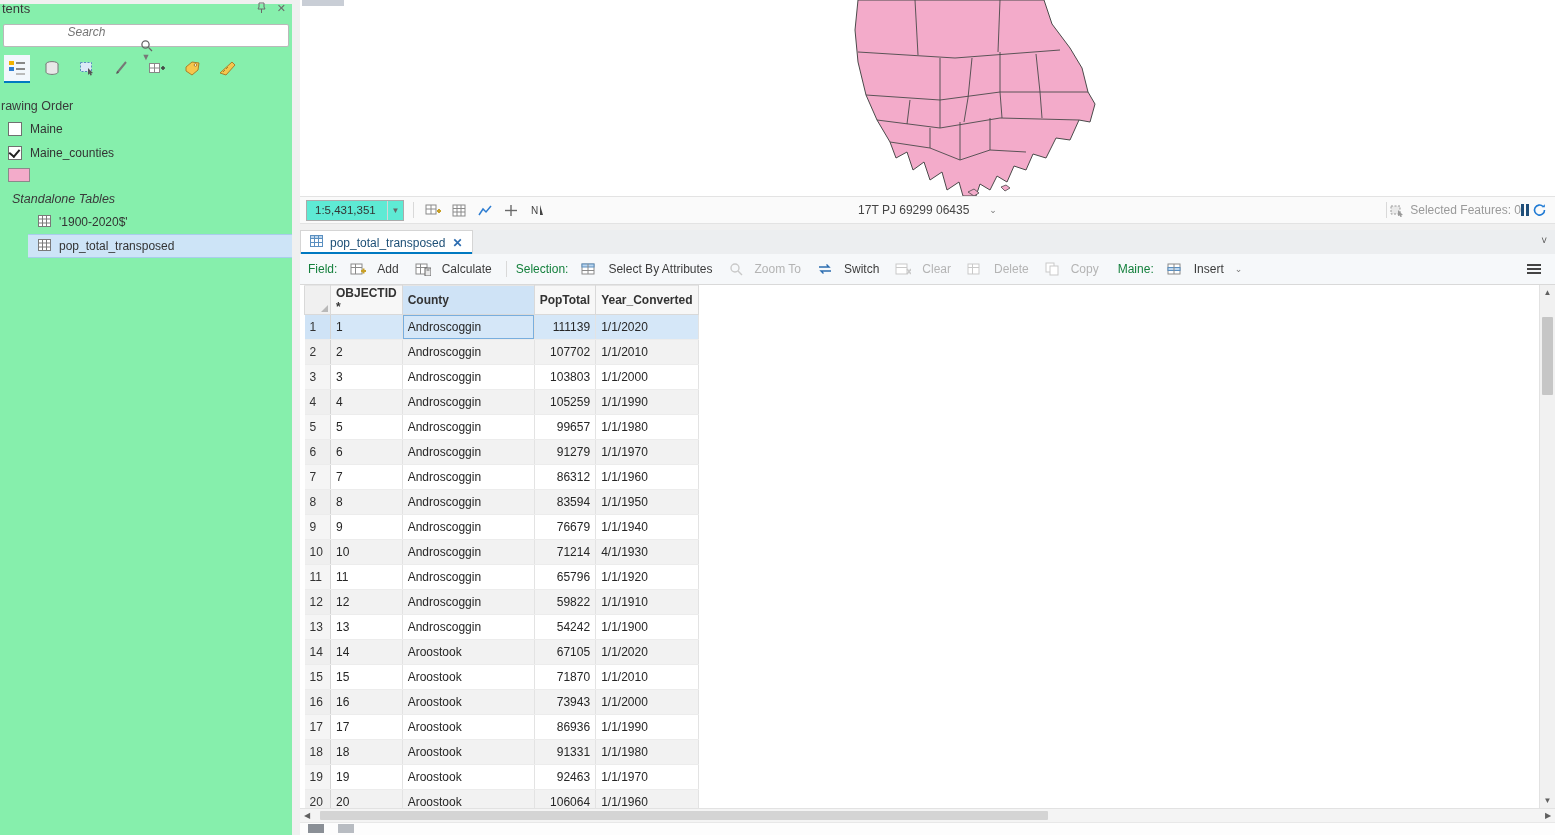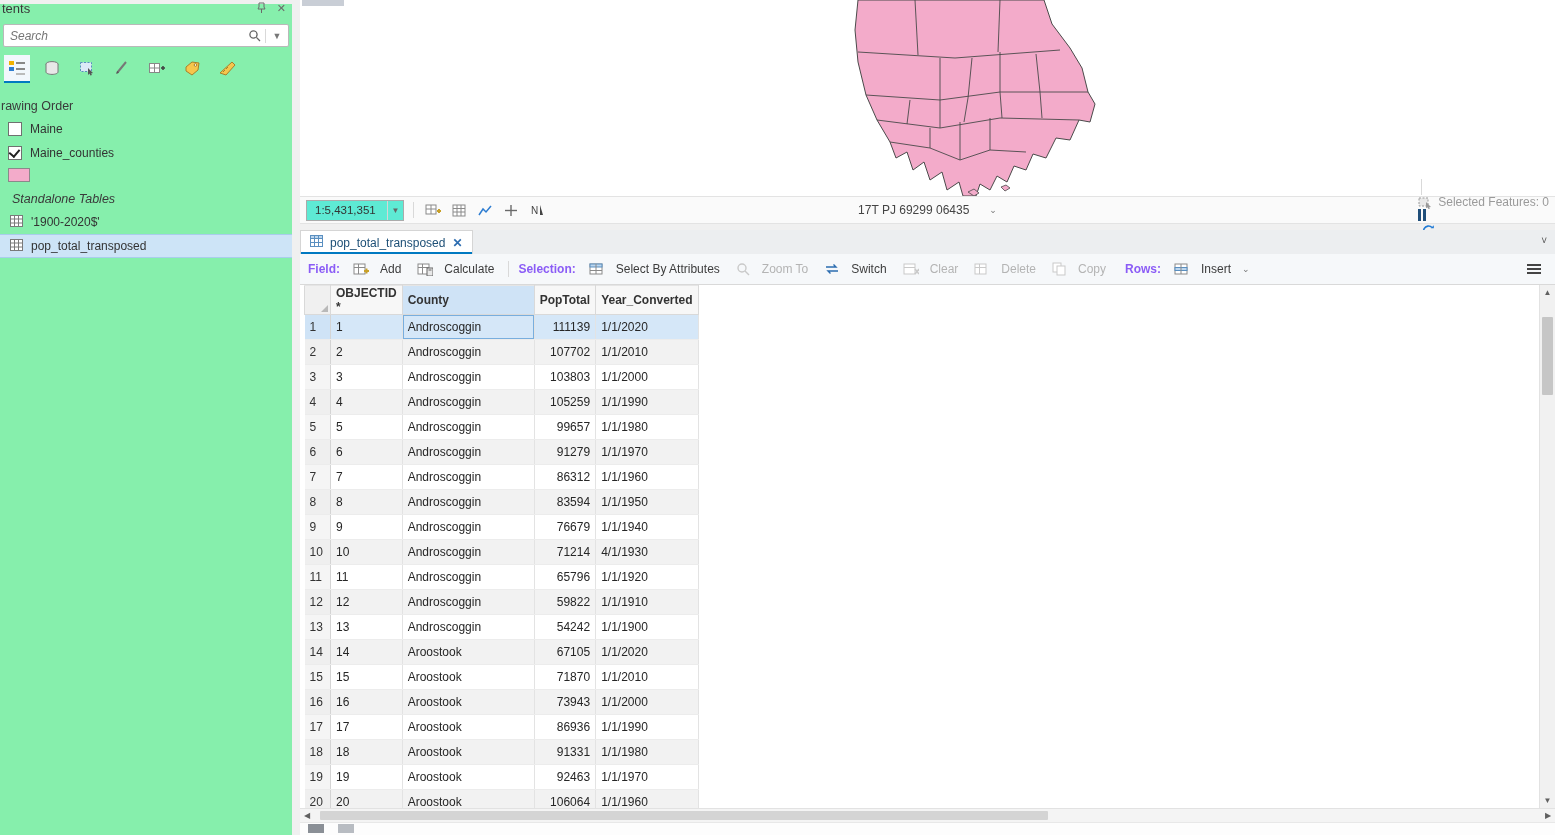--- a/index.html
+++ b/index.html
@@ -6,60 +6,60 @@
   body{
     width:1555px;height:835px;overflow:hidden;position:relative;
     font-family:"Liberation Sans",sans-serif;font-size:12px;color:#333;
     background:#f0f0f0;
   }
   
   .left-panel{position:absolute;left:0;top:4px;width:292px;height:835px;background:#86efac;border-right:1px solid #d6d6d6;}
   .panel-title-row{height:18px;display:flex;align-items:flex-start;justify-content:space-between;padding:0 6px 0 2px;}
   .panel-title{font-size:13px;color:#3a3a3a;margin-top:-3px;}
   .panel-title-icons{display:flex;gap:10px;color:#6a6a6a;margin-top:-2px;}
-  .search-row{margin:2px 3px 0 3px;height:21px;border:1px solid #b9b9b9;border-radius:2px;background:#fff;display:flex;align-items:center;}
+  .search-row{margin:2px 3px 0 3px;height:21px;border:1px solid #b9b9b9;border-radius:2px;background:#fff;display:flex;align-items:center;flex-direction:column;}
   .search-input{flex:1;border:none;outline:none;font-family:"Liberation Sans",sans-serif;font-style:italic;font-size:12px;color:#888;padding:0 6px;background:transparent;}
   .search-divider{width:1px;height:14px;background:#d9d9d9;}
   .search-btn{width:22px;display:flex;align-items:center;justify-content:center;cursor:pointer;}
   .chev{font-size:9px;color:#777;}
   .panel-toolbar{display:flex;align-items:center;gap:9px;padding:8px 0 6px 4px;}
   .ptool{width:26px;height:26px;display:flex;align-items:center;justify-content:center;border-bottom:2px solid transparent;}
   .ptool.active{border-bottom:2px solid #0079c1;background:#f2f7fc;}
   .section-label{color:#3a3a3a;font-size:12.5px;margin:10px 0 4px 0;}
   .tree-item{height:24px;display:flex;align-items:center;gap:8px;padding-left:8px;}
   .tree-item .lbl{color:#333;}
   .checkbox{width:12px;height:12px;border:1px solid #707070;background:#fff;position:relative;flex:0 0 auto;}
   .checkbox.checked::after{content:"";position:absolute;left:2px;top:0px;width:5px;height:8px;border:solid #222;border-width:0 2px 2px 0;transform:rotate(40deg);}
   .swatch{width:20px;height:12px;border:1px solid #8a8a8a;margin:3px 0 3px 8px;}
-  .table-item{height:24px;display:flex;align-items:center;gap:8px;padding-left:10px;}
+  .table-item{height:24px;display:flex;align-items:center;gap:8px;padding-left:10px;margin-left:28px;}
   .table-item.selected{background:#cde4f7;box-shadow:inset 0 1px 0 #a9cdec, inset 0 -1px 0 #a9cdec;}
   
   .main{position:absolute;left:292px;top:0;right:0;bottom:0;background:#f0f0f0;}
   .map-canvas{position:absolute;left:8px;right:0;top:0;height:196px;background:#fff;overflow:hidden;}
   .map-tab-remnant{position:absolute;left:2px;top:0;width:42px;height:6px;background:#c9ced6;}
   .map-toolbar{position:absolute;left:8px;right:0;top:196px;height:26px;background:#fafafa;border-top:1px solid #e3e3e3;border-bottom:1px solid #e3e3e3;display:flex;align-items:center;padding:0 6px;gap:6px;}
   .scale-box{display:flex;align-items:center;border:1px solid #ababab;background:#5eead4;height:19px;}
   .scale-box .val{padding:0 8px;font-size:11.5px;color:#333;min-width:64px;}
   .scale-box .dd{width:15px;height:100%;display:flex;align-items:center;justify-content:center;border-left:1px solid #d6d6d6;color:#666;font-size:8px;}
   .vsep{width:1px;height:16px;background:#d9d9d9;margin:0 3px;}
   .mtool{width:20px;height:20px;display:flex;align-items:center;justify-content:center;}
   .coords{position:absolute;left:50%;transform:translateX(-50%);display:flex;align-items:center;gap:20px;color:#444;font-size:12px;}
-  .map-right{margin-left:auto;display:flex;align-items:flex-start;gap:0;flex-direction:column;}
+  .map-right{margin-left:auto;display:flex;align-items:center;gap:0;}
   .sel-feat{display:flex;align-items:center;gap:5px;color:#9a9a9a;font-size:12px;}
   .pause-icon{display:flex;gap:2px;}
   .pause-icon i{display:block;width:3px;height:12px;background:#1f4e79;}
   
   .table-panel{position:absolute;left:8px;right:0;top:230px;bottom:0;display:flex;flex-direction:column;background:#fff;}
   .tabstrip{height:24px;background:#eceef0;display:flex;align-items:flex-end;position:relative;flex:0 0 auto;}
   .tab{height:23px;background:#fff;display:flex;align-items:center;gap:7px;padding:0 9px;border:1px solid #d5d5d5;border-bottom:none;box-shadow:inset 0 -2px 0 #0079c1;}
   .tab .tab-label{color:#1d4f76;font-size:12px;}
   .tab .close-x{color:#2b6cb0;font-size:12px;font-weight:bold;cursor:pointer;}
   .tabstrip-chevron{position:absolute;right:8px;top:5px;color:#555;font-size:10px;}
   .tbl-toolbar{height:30px;background:#f6f8fa;border-bottom:1px solid #d9d9d9;display:flex;align-items:center;gap:6px;padding:0 8px;flex:0 0 auto;position:relative;}
-  .grp-label{color:#8b5cf6;margin-right:2px;font-weight:bold;}
+  .grp-label{color:#15803d;margin-right:2px;}
   .tbtn{display:flex;align-items:center;gap:11px;padding:3px 5px;border-radius:2px;color:#3c3c3c;cursor:pointer;}
   .tbtn.disabled{color:#b4b4b4;cursor:default;}
   .hamburger{margin-left:auto;display:flex;flex-direction:column;gap:2px;padding-right:6px;cursor:pointer;}
   .hamburger i{display:block;width:14px;height:2px;background:#444;}
   
   .grid-area{flex:1;position:relative;overflow:hidden;background:#fff;}
   table.attr{border-collapse:collapse;table-layout:fixed;margin-left:4px;}
   table.attr col.c-num{width:26px}
   table.attr col.c-oid{width:70px}
   table.attr col.c-county{width:132px}
@@ -398,21 +398,21 @@
           </svg>
         <span>Delete</span>
       </span>
       <span class="tbtn disabled">
         <svg width="15" height="14" viewBox="0 0 15 14">
             <rect x="1" y="1" width="8" height="9" fill="#fff" stroke="#c9c9c9"></rect>
             <rect x="5" y="4" width="8" height="9" fill="#fff" stroke="#c9c9c9"></rect>
           </svg>
         <span>Copy</span>
       </span>
-      <span class="grp-label" style="margin-left:8px;">Rows:</span>
+      <span class="grp-label" style="margin-left:8px;">Maine:</span>
       <span class="tbtn">
         <svg width="16" height="14" viewBox="0 0 16 14">
             <rect x="1" y="2" width="12" height="10" fill="#fff" stroke="#8a8a8a"></rect>
             <rect x="1" y="5.5" width="12" height="3" fill="#bcd6ee" stroke="#5a8fc0"></rect>
             <line x1="7" y1="2" x2="7" y2="12" stroke="#8a8a8a"></line>
           </svg>
         <span>Insert</span>
         <span class="chev">⌄</span>
       </span>
       <span class="hamburger">

